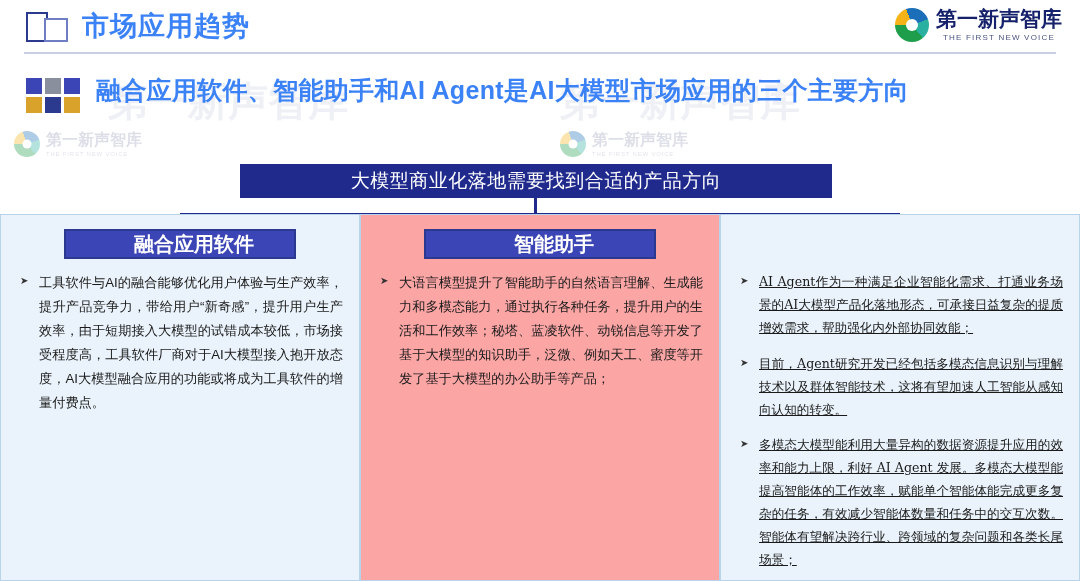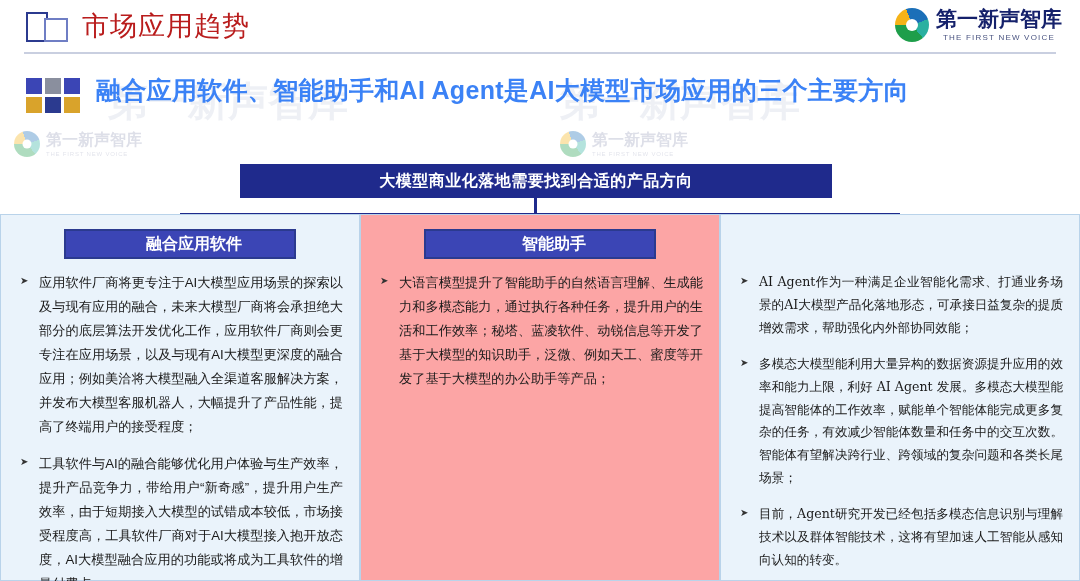--- a/index.html
+++ b/index.html
@@ -41,22 +41,22 @@
   .hdr-sq2 {
     position: absolute; left: 18px; top: 6px;
     width: 24px; height: 24px;
     border: 2px solid #6f7ec4;
     background: #ffffff;
   }
   .hdr-title {
     position: absolute;
     left: 82px; top: 8px;
     font-size: 27px;
-    font-weight: normal;
-    color: #b91c1c;
+    font-weight: bold;
+    color: #3b82f6;
     letter-spacing: 1px;
   }
 
   
   .logo {
     position: absolute;
     right: 18px; top: 8px;
     display: flex;
     align-items: center;
     gap: 7px;
@@ -143,22 +143,22 @@
   .wm-small .t1 { font-size: 16px; font-weight: bold; color: rgba(40,50,110,0.45); }
   .wm-small .t2 { font-size: 6px; color: rgba(40,50,110,0.4); letter-spacing: .8px; }
 
   
   .banner {
     position: absolute;
     left: 240px; top: 164px;
     width: 592px; height: 34px;
     background: #1f2a8c;
     color: #ffffff;
-    font-size: 16px;
-    font-weight: bold;
+    font-size: 19px;
+    font-weight: normal;
     display: flex;
     align-items: center;
     justify-content: center;
     letter-spacing: 0.5px;
   }
 
   
   .conn {
     position: absolute;
     background: #1f2a8c;
@@ -184,21 +184,21 @@
   .col-head {
     position: absolute;
     top: 14px;
     left: 50%;
     transform: translateX(-50%);
     width: 232px;
     height: 30px;
     background: #3b45b5;
     border: 2px solid #2b3a8f;
     color: #ffffff;
-    font-size: 16px;
+    font-size: 20px;
     font-weight: bold;
     display: flex;
     align-items: center;
     justify-content: center;
     padding-left: 28px;
   }
   .col-body {
     position: absolute;
     top: 56px;
     left: 22px;
@@ -215,21 +215,21 @@
     text-align: justify;
   }
   .bullet::before {
     content: "\27A4";
     position: absolute;
     left: -3px;
     top: 1px;
     font-size: 10px;
     color: #333;
   }
-  .col.c3 .bullet { font-family: "DejaVu Serif", serif; font-size: 12.6px; }
+  .col.c3 .bullet { font-family: "DejaVu Serif", serif; font-size: 12.6px; text-decoration: underline; }
 </style>
 </head>
 <body>
 
 <div class="header">
   <div class="hdr-squares">
     <div class="hdr-sq1"></div>
     <div class="hdr-sq2"></div>
   </div>
   <div class="hdr-title">市场应用趋势</div>
@@ -282,33 +282,32 @@
 <div class="conn" style="left:534px; top:198px; width:3px; height:16px;"></div>
 <div class="conn" style="left:180px; top:213px; width:3px; height:16px;"></div>
 <div class="conn" style="left:534px; top:213px; width:3px; height:16px;"></div>
 <div class="conn" style="left:897px; top:213px; width:3px; height:16px;"></div>
 
 <div class="cols">
 
   <div class="col c1">
     <div class="col-head">融合应用软件</div>
     <div class="col-body">
-      <div class="bullet">应用软件厂商将更专注于AI大模型应用场景的探索以及与现有应用的融合，未来大模型厂商将会承担绝大部分的底层算法开发优化工作，应用软件厂商则会更专注在应用场景，以及与现有AI大模型更深度的融合应用；例如美洽将大模型融入全渠道客服解决方案，并发布大模型客服机器人，大幅提升了产品性能，提高了终端用户的接受程度；</div>
       <div class="bullet">工具软件与AI的融合能够优化用户体验与生产效率，提升产品竞争力，带给用户“新奇感”，提升用户生产效率，由于短期接入大模型的试错成本较低，市场接受程度高，工具软件厂商对于AI大模型接入抱开放态度，AI大模型融合应用的功能或将成为工具软件的增量付费点。</div>
     </div>
   </div>
 
   <div class="col c2">
     <div class="col-head">智能助手</div>
     <div class="col-body">
       <div class="bullet">大语言模型提升了智能助手的自然语言理解、生成能力和多模态能力，通过执行各种任务，提升用户的生活和工作效率；秘塔、蓝凌软件、动锐信息等开发了基于大模型的知识助手，泛微、例如天工、蜜度等开发了基于大模型的办公助手等产品；</div>
     </div>
   </div>
 
   <div class="col c3">
     <div class="col-body">
       <div class="bullet">AI Agent作为一种满足企业智能化需求、打通业务场景的AI大模型产品化落地形态，可承接日益复杂的提质增效需求，帮助强化内外部协同效能；</div>
+      <div class="bullet">目前，Agent研究开发已经包括多模态信息识别与理解技术以及群体智能技术，这将有望加速人工智能从感知向认知的转变。</div>
       <div class="bullet">多模态大模型能利用大量异构的数据资源提升应用的效率和能力上限，利好 AI Agent 发展。多模态大模型能提高智能体的工作效率，赋能单个智能体能完成更多复杂的任务，有效减少智能体数量和任务中的交互次数。智能体有望解决跨行业、跨领域的复杂问题和各类长尾场景；</div>
-      <div class="bullet">目前，Agent研究开发已经包括多模态信息识别与理解技术以及群体智能技术，这将有望加速人工智能从感知向认知的转变。</div>
     </div>
   </div>
 
 </div>
 
 </body></html>

